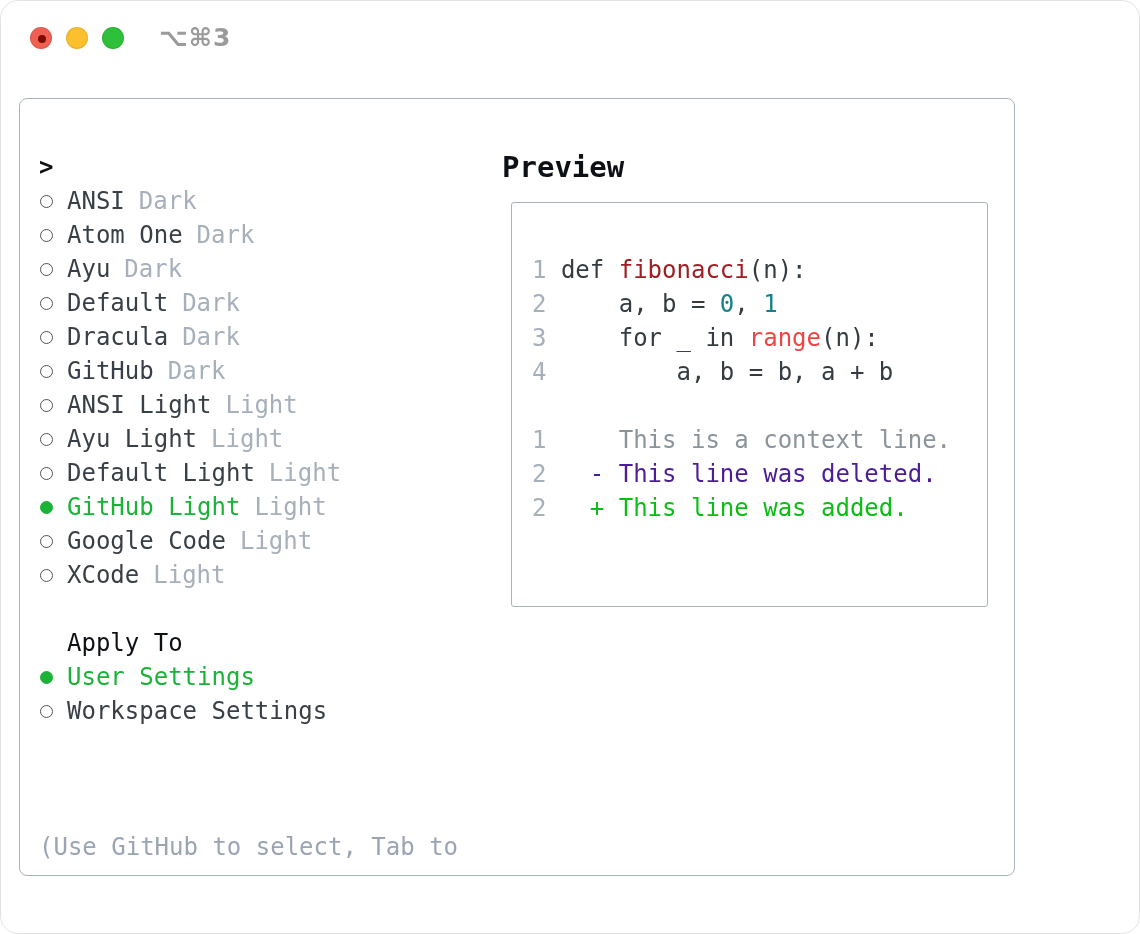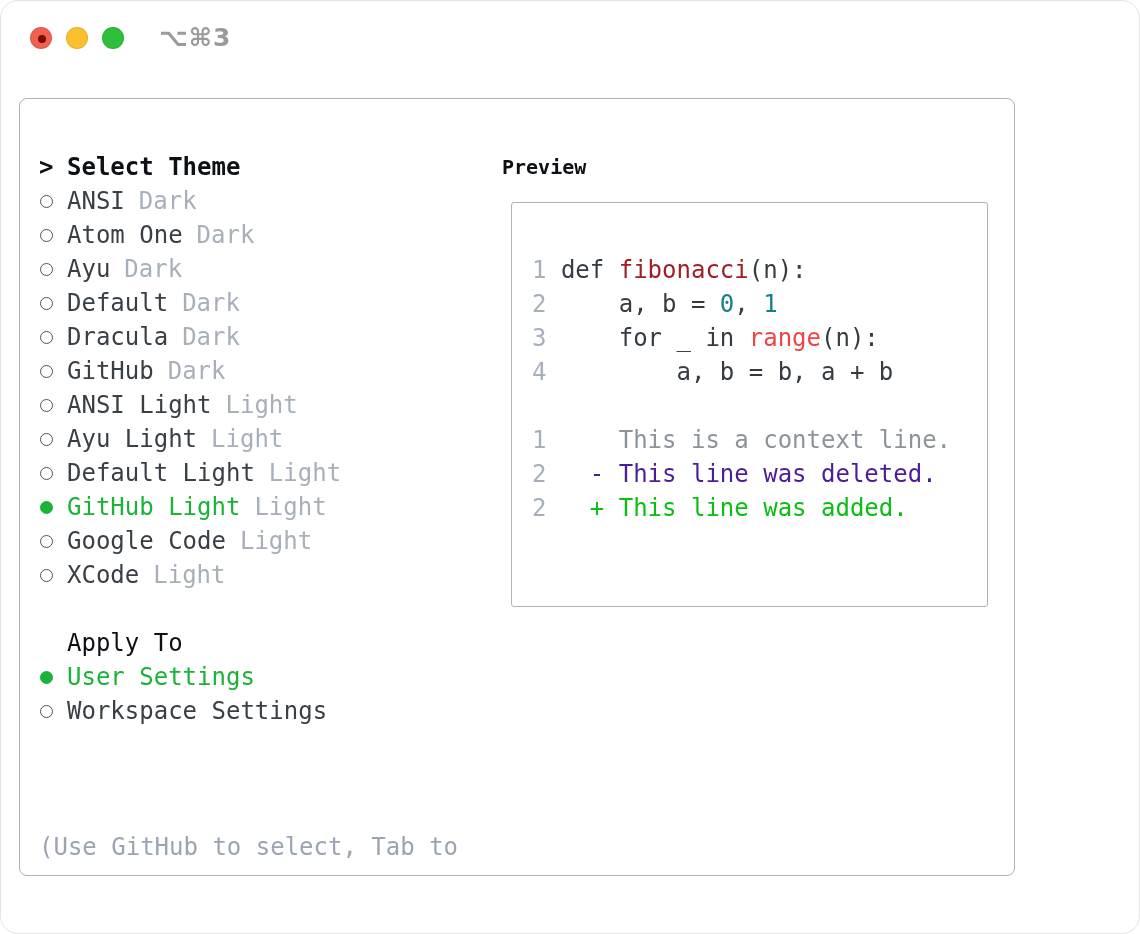--- a/index.html
+++ b/index.html
@@ -35,21 +35,21 @@
   .name{color:#383f46;}
   .row.header .name{font-weight:bold;color:#0d1014;}
   .row.selected .name{color:#1bb238;}
   .tag{color:#a6afba;margin-left:14px;}
   .apply-block{margin-top:34px;}
   .row.section .name{color:#0d1014;}
   .hint{margin-top:34px;color:#9aa4b2;line-height:34px;white-space:pre;}
   
   .preview-title{
     position:absolute;left:482px;top:51px;height:34px;display:flex;align-items:center;
-    font-size:20px;font-weight:bold;color:#0d1014;
+    font-size:29px;font-weight:bold;color:#0d1014;
   }
   .preview-box{
     position:absolute;left:491px;top:103px;width:477px;height:405px;
     border:1.5px solid #a9b2bd;border-radius:3px;box-sizing:border-box;
     padding:16px 0 0 20px;overflow:hidden;font-size:24px;
   }
   .pl{height:34px;line-height:34px;white-space:pre;}
   .ln{color:#a6afba;}
   .tk-def{color:#343b42;}
   .tk-fn{color:#a01e23;}
@@ -71,21 +71,21 @@
     <div class="light yellow"></div>
     <div class="light green"></div>
     <div class="shortcut">⌥⌘3</div>
   </div>
 
   <div class="main-box">
 
     <div class="left-col">
 
       <div class="row header">
-        <span class="marker caret">&gt;</span><span class="name">Select Theme</span>
+        <span class="marker caret">&gt;</span>
       </div>
 
       <div class="row">
         <span class="marker"><span class="dot"></span></span><span class="name">ANSI</span><span class="tag">Dark</span>
       </div>
       <div class="row">
         <span class="marker"><span class="dot"></span></span><span class="name">Atom One</span><span class="tag">Dark</span>
       </div>
       <div class="row">
         <span class="marker"><span class="dot"></span></span><span class="name">Ayu</span><span class="tag">Dark</span>

